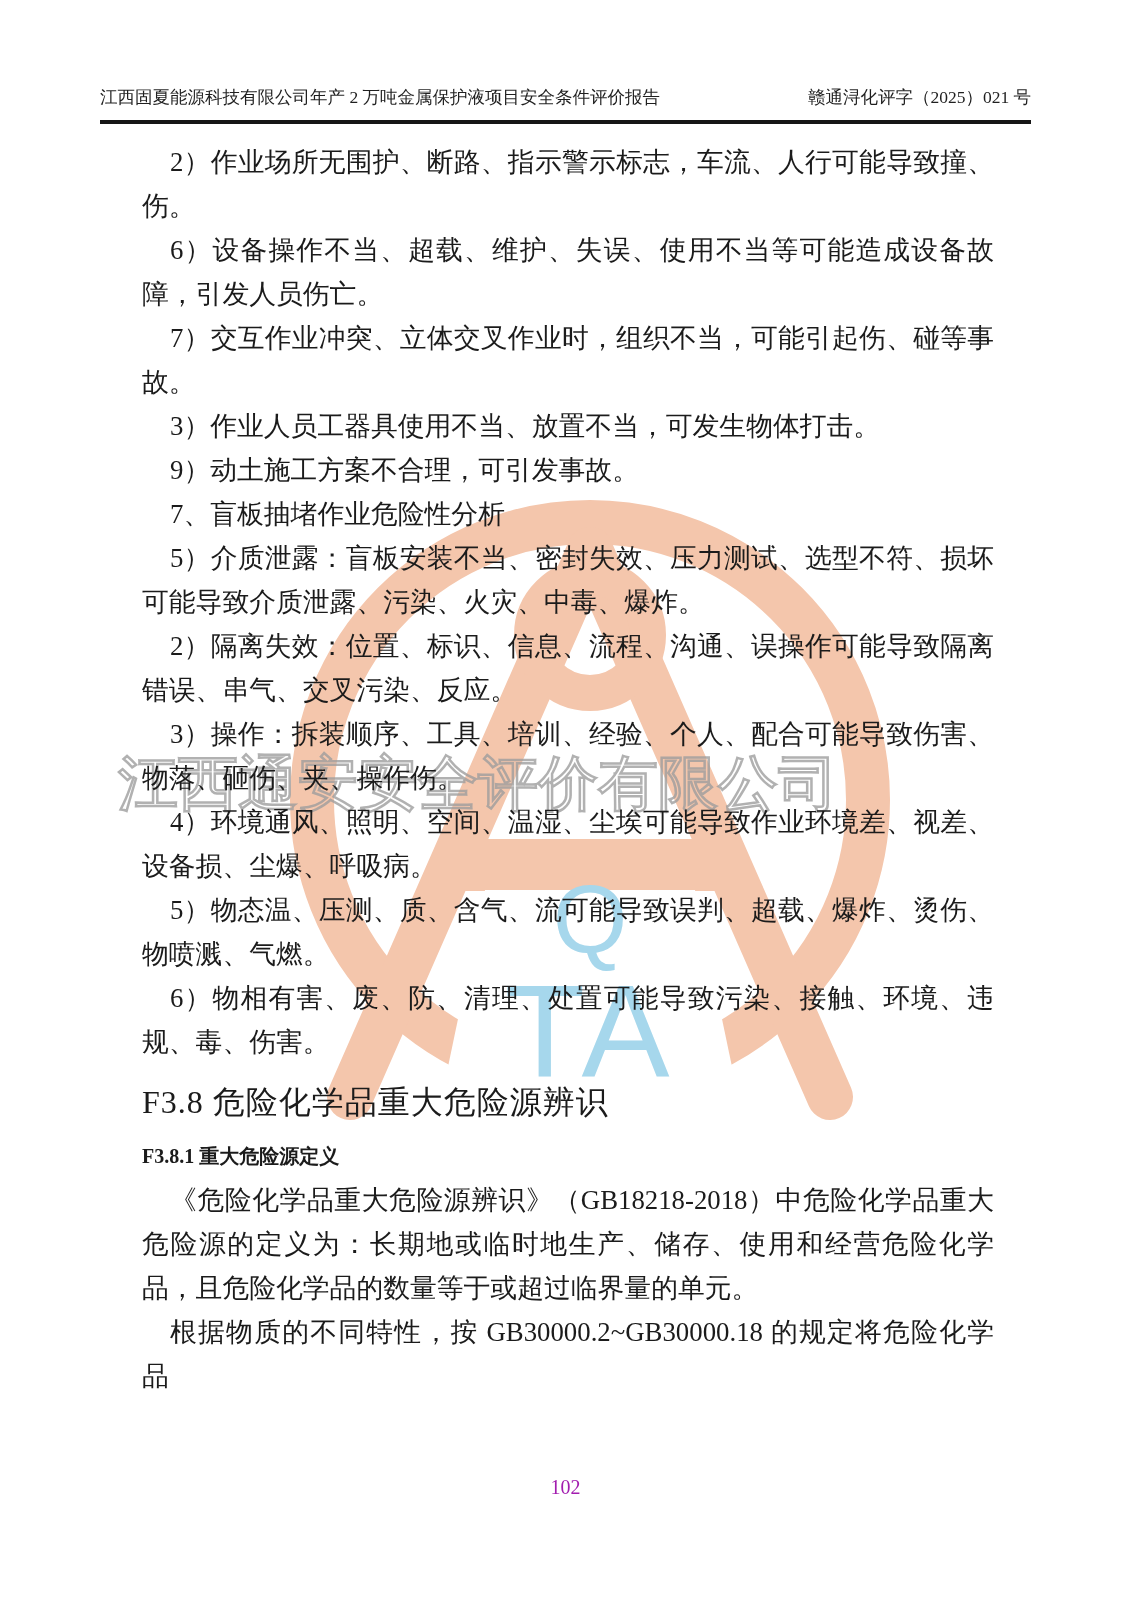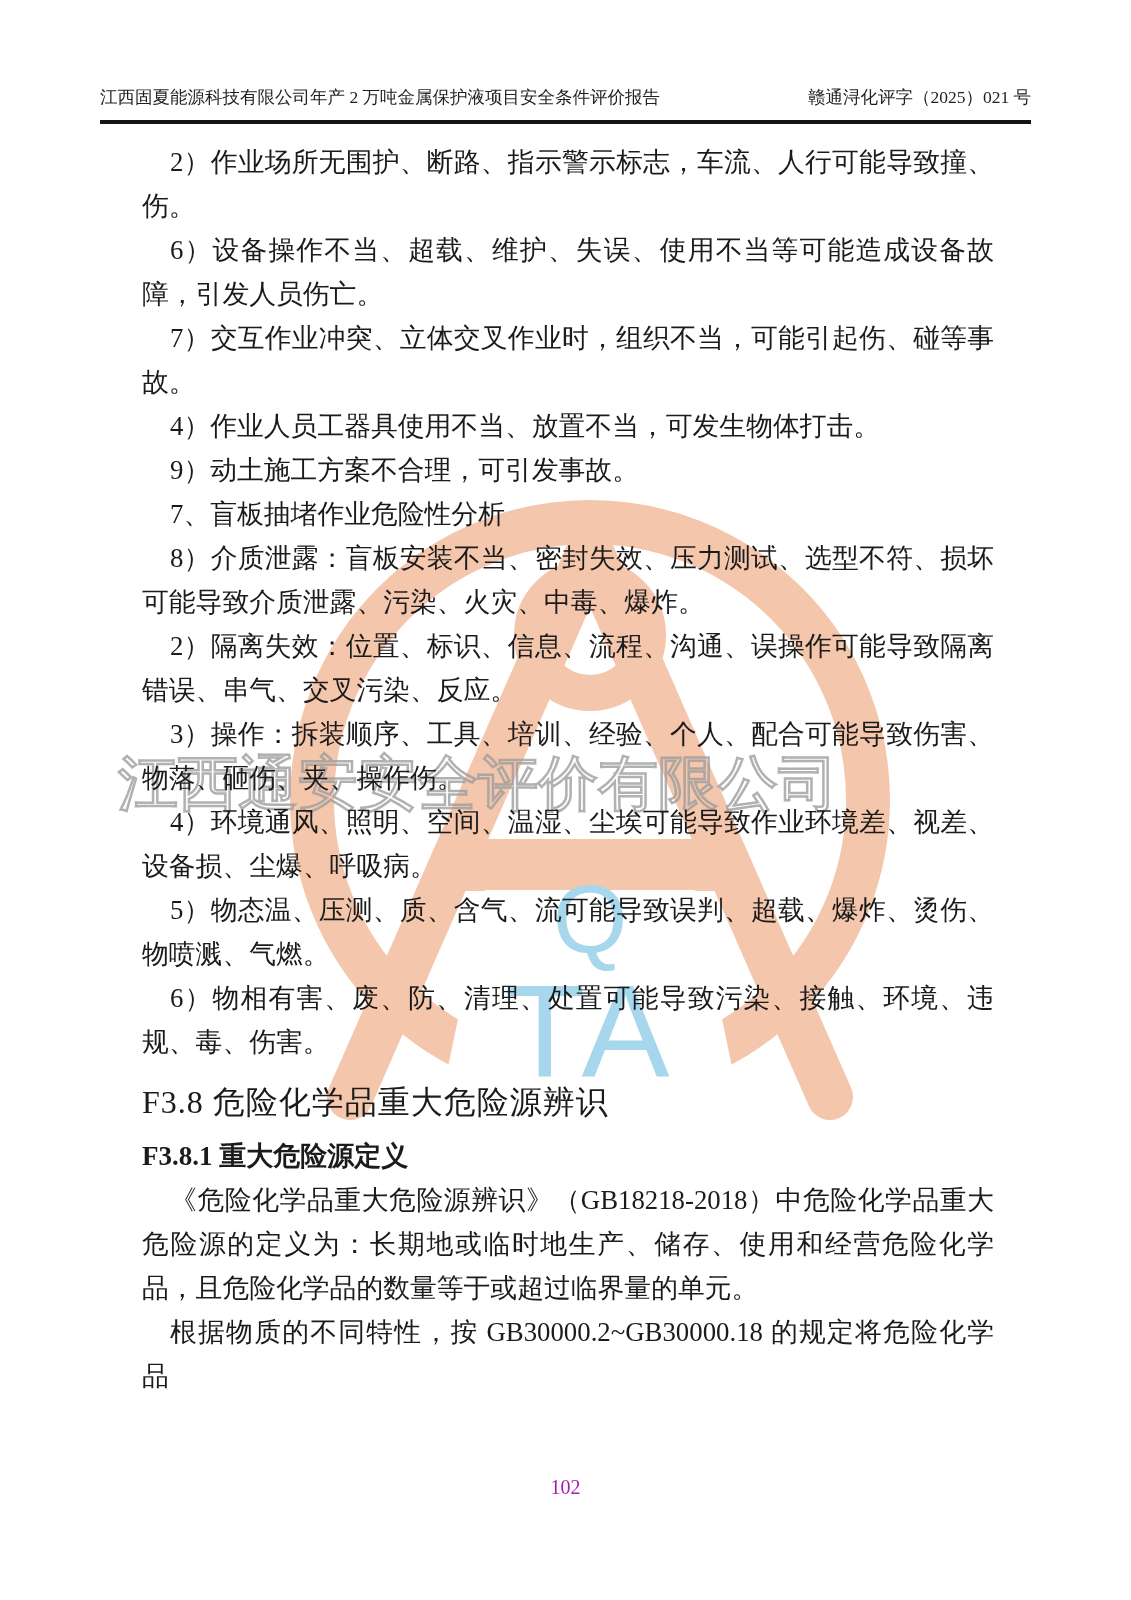--- a/index.html
+++ b/index.html
@@ -28,21 +28,21 @@
     font-size:26.8px; line-height:44px;
     text-align:justify;
     z-index:3;
   }
   .content p { margin:0; text-indent:28px; }
   .h-f38 {
     font-size:32px; font-weight:normal; text-indent:0 !important;
     margin-top:14px !important; letter-spacing:1px; line-height:48px;
   }
   .h-f381 {
-    font-size:27px; font-weight:bold; text-indent:0 !important;
+    font-size:20px; font-weight:bold; text-indent:0 !important;
     margin-top:8px !important; line-height:44px;
   }
 
   
   .pagenum {
     position:absolute; top:1476px; left:0; width:100%;
     text-align:center; font-size:20px; color:#a21caf; z-index:3;
   }
 
   
@@ -92,24 +92,24 @@
 
   <div class="header">
     <span class="hdr-left">江西固夏能源科技有限公司年产 2 万吨金属保护液项目安全条件评价报告</span>
     <span class="hdr-right">赣通浔化评字（2025）021 号</span>
   </div>
 
   <div class="content">
     <p>2）作业场所无围护、断路、指示警示标志，车流、人行可能导致撞、伤。</p>
     <p>6）设备操作不当、超载、维护、失误、使用不当等可能造成设备故障，引发人员伤亡。</p>
     <p>7）交互作业冲突、立体交叉作业时，组织不当，可能引起伤、碰等事故。</p>
-    <p>4）作业人员工器具使用不当、放置不当，可发生物体打击。</p>
+    <p>3）作业人员工器具使用不当、放置不当，可发生物体打击。</p>
     <p>9）动土施工方案不合理，可引发事故。</p>
     <p>7、盲板抽堵作业危险性分析</p>
-    <p>8）介质泄露：盲板安装不当、密封失效、压力测试、选型不符、损坏可能导致介质泄露、污染、火灾、中毒、爆炸。</p>
+    <p>5）介质泄露：盲板安装不当、密封失效、压力测试、选型不符、损坏可能导致介质泄露、污染、火灾、中毒、爆炸。</p>
     <p>2）隔离失效：位置、标识、信息、流程、沟通、误操作可能导致隔离错误、串气、交叉污染、反应。</p>
     <p>3）操作：拆装顺序、工具、培训、经验、个人、配合可能导致伤害、物落、砸伤、夹、操作伤。</p>
     <p>4）环境通风、照明、空间、温湿、尘埃可能导致作业环境差、视差、设备损、尘爆、呼吸病。</p>
     <p>5）物态温、压测、质、含气、流可能导致误判、超载、爆炸、烫伤、物喷溅、气燃。</p>
     <p>6）物相有害、废、防、清理、处置可能导致污染、接触、环境、违规、毒、伤害。</p>
 
     <p class="h-f38">F3.8 危险化学品重大危险源辨识</p>
     <p class="h-f381">F3.8.1 重大危险源定义</p>
 
     <p>《危险化学品重大危险源辨识》（GB18218-2018）中危险化学品重大危险源的定义为：长期地或临时地生产、储存、使用和经营危险化学品，且危险化学品的数量等于或超过临界量的单元。</p>

